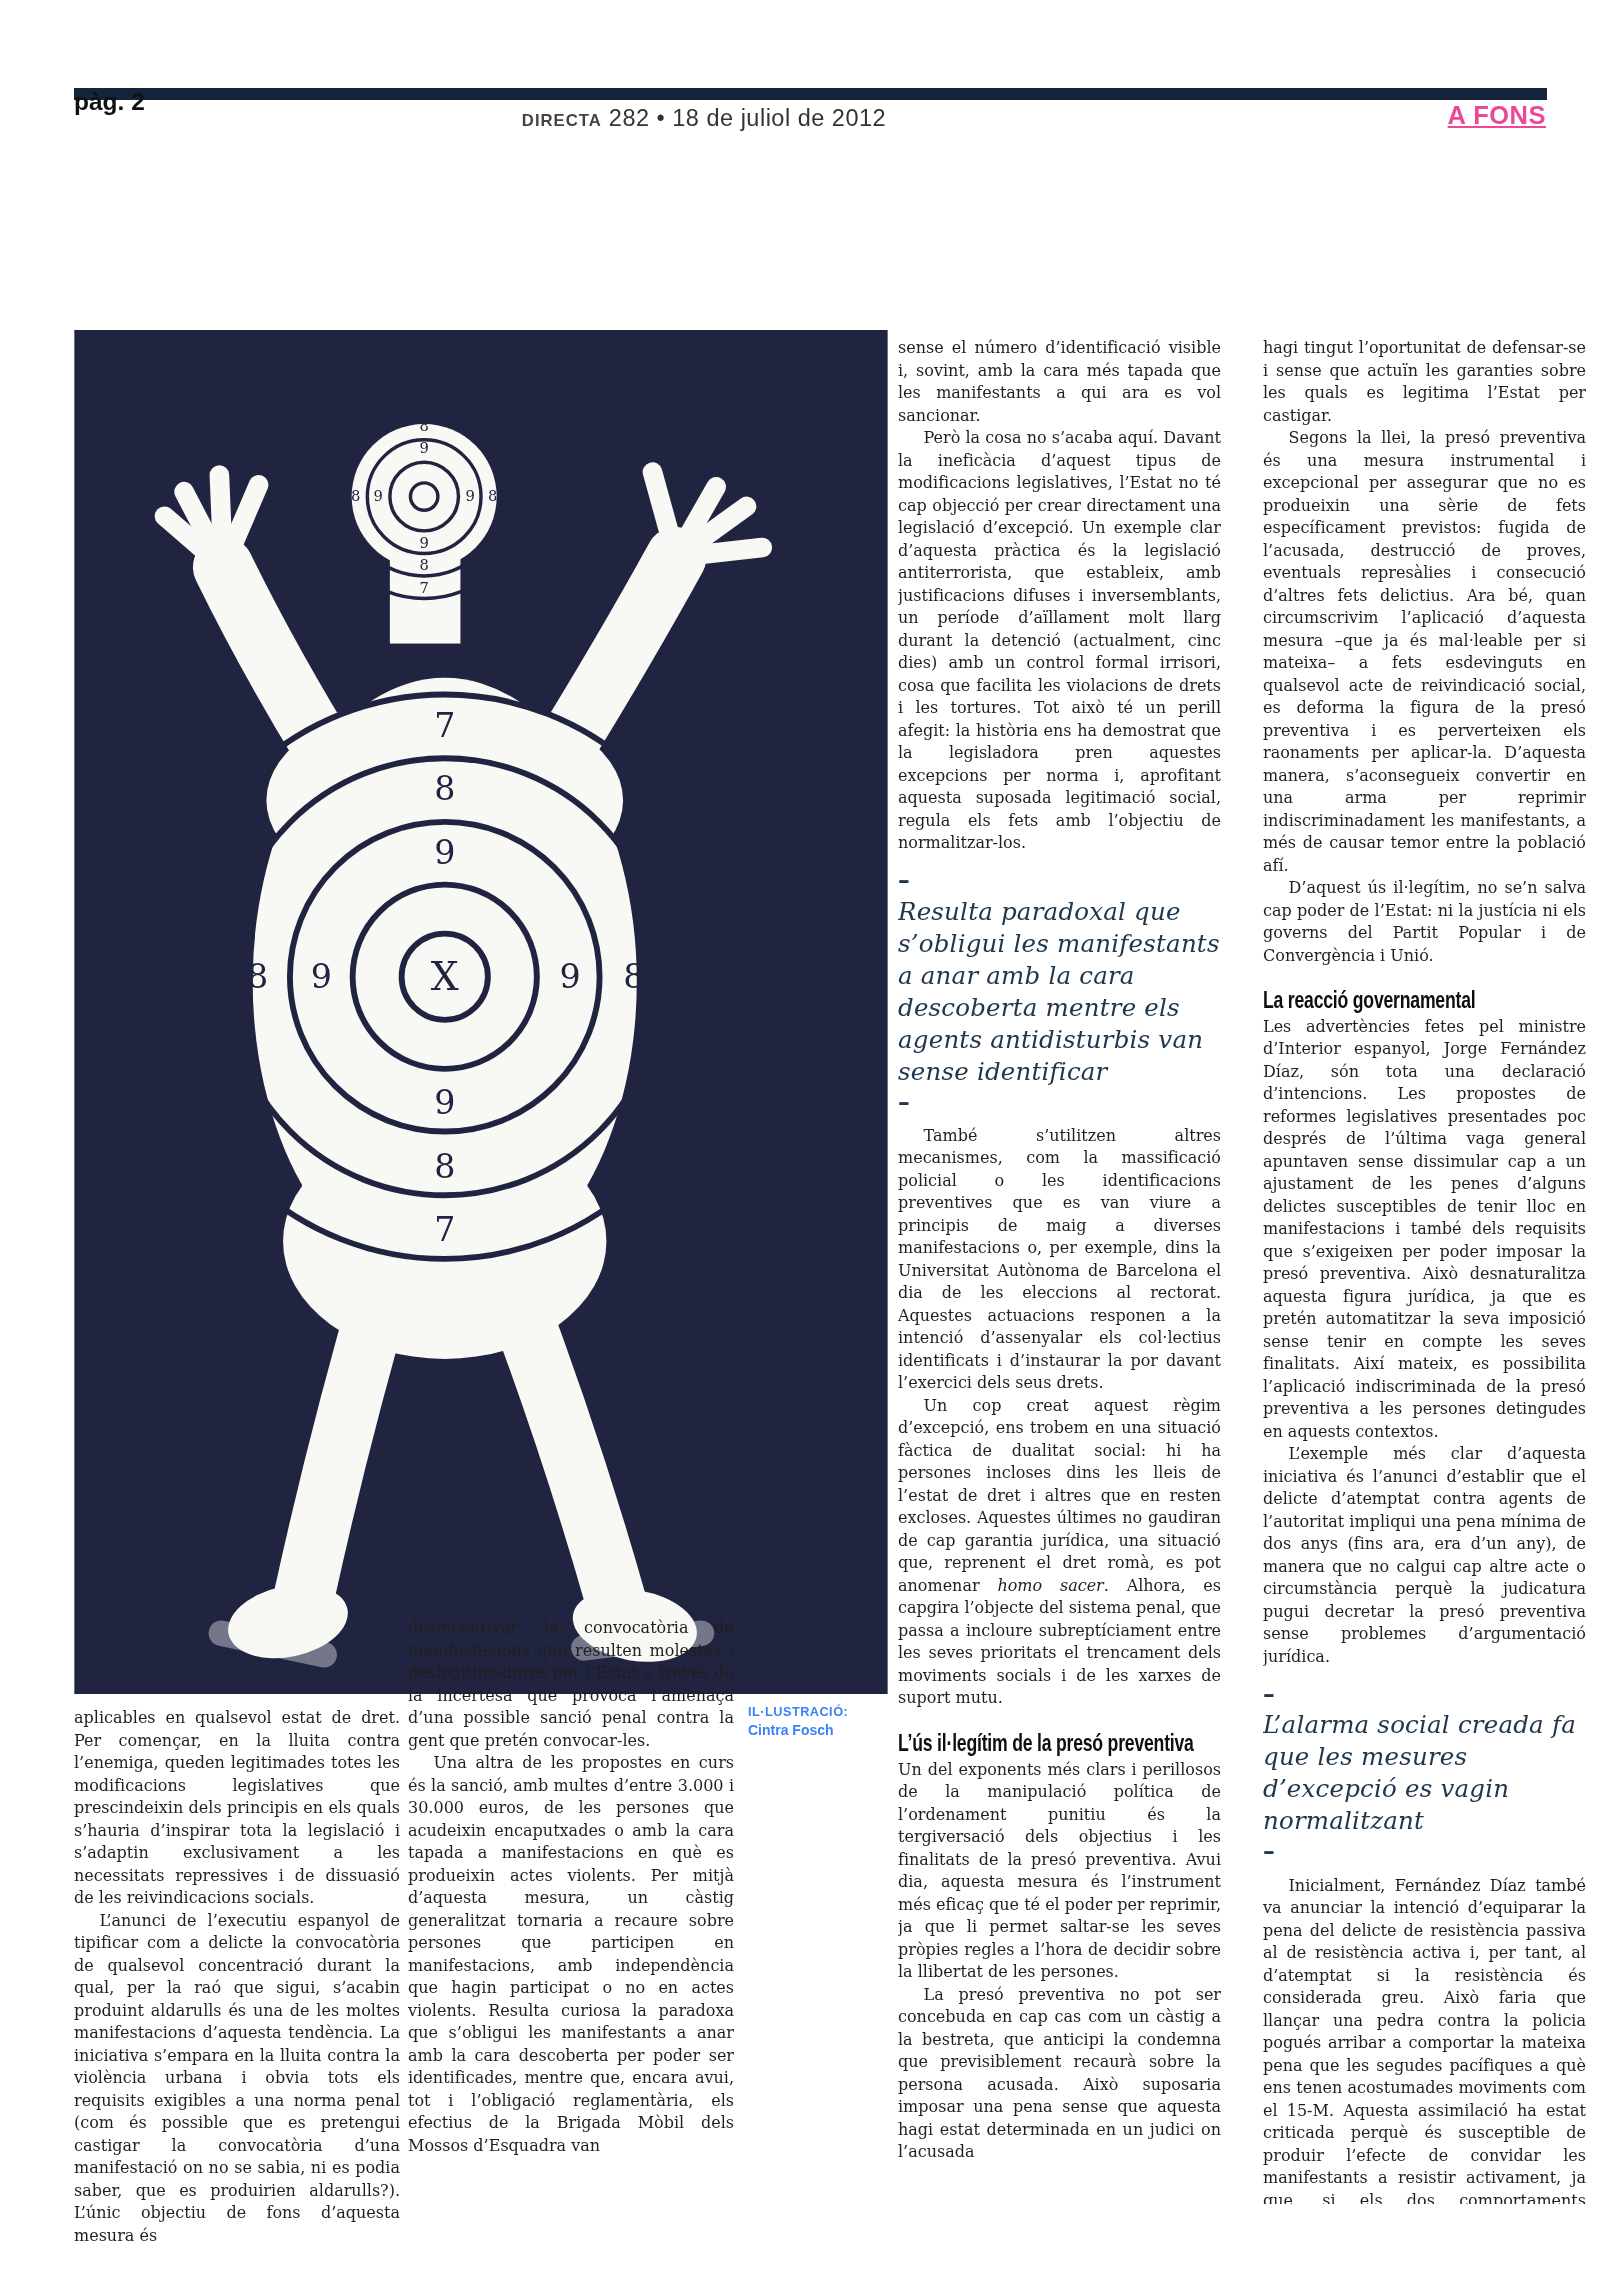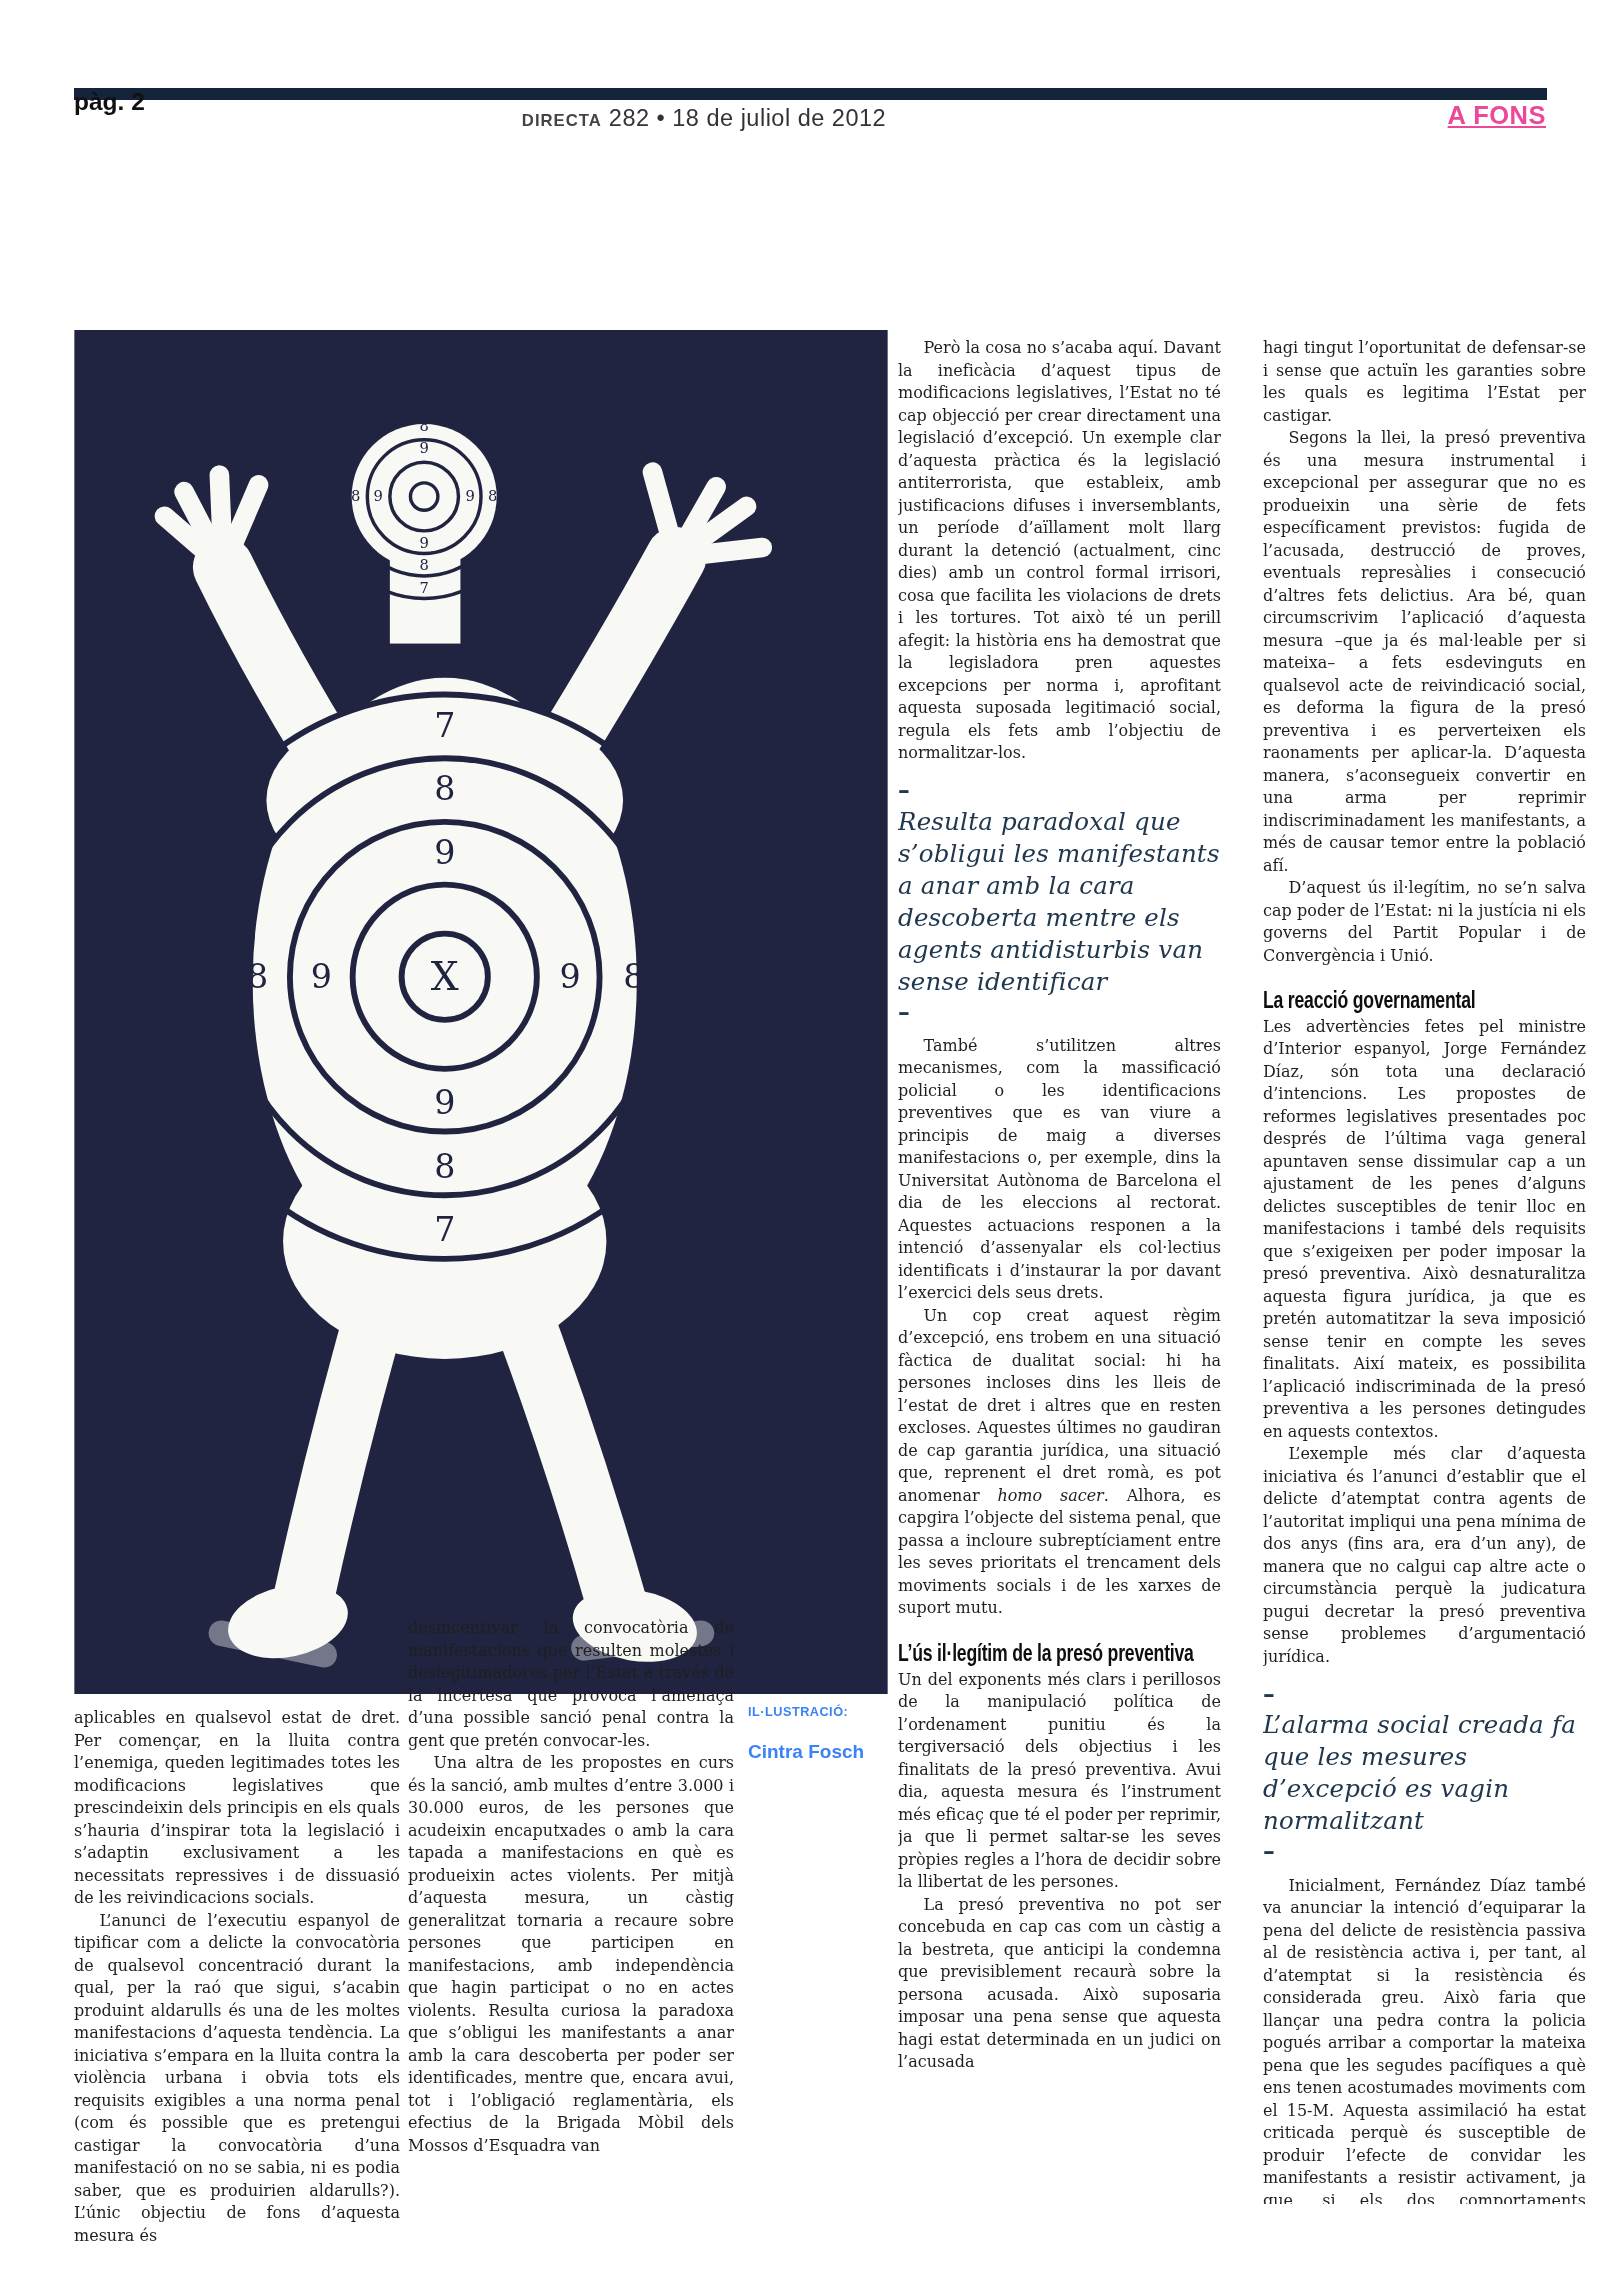--- a/index.html
+++ b/index.html
@@ -28,21 +28,21 @@
   .body-p.indent{text-indent:25.5px;}
   .subhead{margin:17.6px 0 2px 0;font:bold 24.5px/29px "Liberation Sans",sans-serif;color:#0e0e0e;
            transform:scaleX(.72);transform-origin:0 50%;white-space:nowrap;letter-spacing:-0.3px;}
   .pullquote{margin:15.7px 0 11.8px 0;color:#20374e;}
   .qdash{font:bold 23.5px/21.6px "DejaVu Serif",serif;margin:3.9px 0;}
   .qtext{font:italic 24.5px/32px "DejaVu Serif",serif;letter-spacing:0.2px;}
 
   
   .credit{left:748px;top:1705px;width:147px;font-family:"Liberation Sans",sans-serif;color:#3b82f6;}
   .credit .lab{font-weight:bold;font-size:12.7px;letter-spacing:0.5px;}
-  .credit .nam{font-weight:bold;font-size:19px;line-height:23.5px;margin-top:21px;}
+  .credit .nam{font-weight:bold;font-size:14px;line-height:23.5px;}
 </style>
 </head>
 <body>
 
 <div class="abs topbar"></div>
 <div class="abs hdr-left">pàg. 2</div>
 <div class="abs hdr-center"><span class="mast">DIRECTA</span><span> 282 • 18 de juliol de 2012</span></div>
 <div class="abs hdr-right">A FONS</div>
 
 <div class="abs illo">
@@ -133,20 +133,21 @@
 
 <div class="abs col col1">
     <p class="body-p"><span>aplicables en qualsevol estat de dret. Per començar, en la lluita contra l’enemiga, queden legitimades totes les modificacions legislatives que prescindeixin dels principis en els quals s’hauria d’inspirar tota la legislació i s’adaptin exclusivament a les necessitats repressives i de dissuasió de les reivindicacions socials.</span></p>
     <p class="body-p indent"><span>L’anunci de l’executiu espanyol de tipificar com a delicte la convocatòria de qualsevol concentració durant la qual, per la raó que sigui, s’acabin produint aldarulls és una de les moltes manifestacions d’aquesta tendència. La iniciativa s’empara en la lluita contra la violència urbana i obvia tots els requisits exigibles a una norma penal (com és possible que es pretengui castigar la convocatòria d’una manifestació on no se sabia, ni es podia saber, que es produirien aldarulls?). L’únic objectiu de fons d’aquesta mesura és</span></p>
   </div>
 <div class="abs col col2">
     <p class="body-p"><span>desincentivar la convocatòria de manifestacions que resulten molestes i deslegitimadores per l’Estat a través de la incertesa que provoca l’amenaça d’una possible sanció penal contra la gent que pretén convocar-les.</span></p>
     <p class="body-p indent"><span>Una altra de les propostes en curs és la sanció, amb multes d’entre 3.000 i 30.000 euros, de les persones que acudeixin encaputxades o amb la cara tapada a manifestacions en què es produeixin actes violents. Per mitjà d’aquesta mesura, un càstig generalitzat tornaria a recaure sobre persones que participen en manifestacions, amb independència que hagin participat o no en actes violents. Resulta curiosa la paradoxa que s’obligui les manifestants a anar amb la cara descoberta per poder ser identificades, mentre que, encara avui, tot i l’obligació reglamentària, els efectius de la Brigada Mòbil dels Mossos d’Esquadra van</span></p>
   </div>
 <div class="abs col col3">
+    <p class="body-p"><span>sense el número d’identificació visible i, sovint, amb la cara més tapada que les manifestants a qui ara es vol sancionar.</span></p>
     <p class="body-p indent"><span>Però la cosa no s’acaba aquí. Davant la ineficàcia d’aquest tipus de modificacions legislatives, l’Estat no té cap objecció per crear directament una legislació d’excepció. Un exemple clar d’aquesta pràctica és la legislació antiterrorista, que estableix, amb justificacions difuses i inversemblants, un període d’aïllament molt llarg durant la detenció (actualment, cinc dies) amb un control formal irrisori, cosa que facilita les violacions de drets i les tortures. Tot això té un perill afegit: la història ens ha demostrat que la legisladora pren aquestes excepcions per norma i, aprofitant aquesta suposada legitimació social, regula els fets amb l’objectiu de normalitzar-los.</span></p>
     <div class="pullquote">
       <div class="qdash">–</div>
       <div class="qtext">Resulta paradoxal que s’obligui les manifestants a anar amb la cara descoberta mentre els agents antidisturbis van sense identificar</div>
       <div class="qdash">–</div>
     </div>
     <p class="body-p indent"><span>També s’utilitzen altres mecanismes, com la massificació policial o les identificacions preventives que es van viure a principis de maig a diverses manifestacions o, per exemple, dins la Universitat Autònoma de Barcelona el dia de les eleccions al rectorat. Aquestes actuacions responen a la intenció d’assenyalar els col·lectius identificats i d’instaurar la por davant l’exercici dels seus drets.</span></p>
     <p class="body-p indent"><span>Un cop creat aquest règim d’excepció, ens trobem en una situació fàctica de dualitat social: hi ha persones incloses dins les lleis de l’estat de dret i altres que en resten excloses. Aquestes últimes no gaudiran de cap garantia jurídica, una situació que, reprenent el dret romà, es pot anomenar </span><i>homo sacer</i><span>. Alhora, es capgira l’objecte del sistema penal, que passa a incloure subreptíciament entre les seves prioritats el trencament dels moviments socials i de les xarxes de suport mutu.</span></p>
     <h3 class="subhead">L’ús il·legítim de la presó preventiva</h3>
     <p class="body-p"><span>Un del exponents més clars i perillosos de la manipulació política de l’ordenament punitiu és la tergiversació dels objectius i les finalitats de la presó preventiva. Avui dia, aquesta mesura és l’instrument més eficaç que té el poder per reprimir, ja que li permet saltar-se les seves pròpies regles a l’hora de decidir sobre la llibertat de les persones.</span></p>

